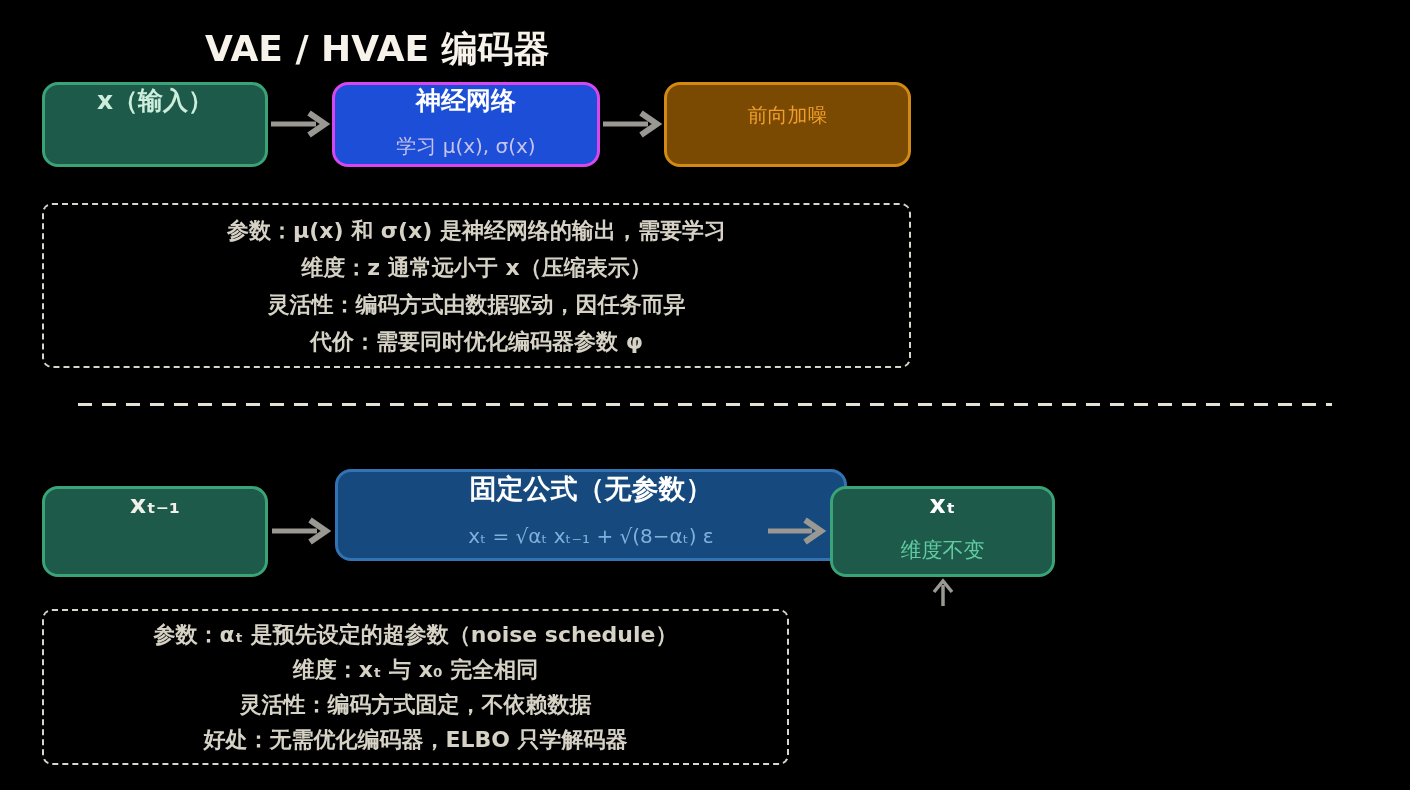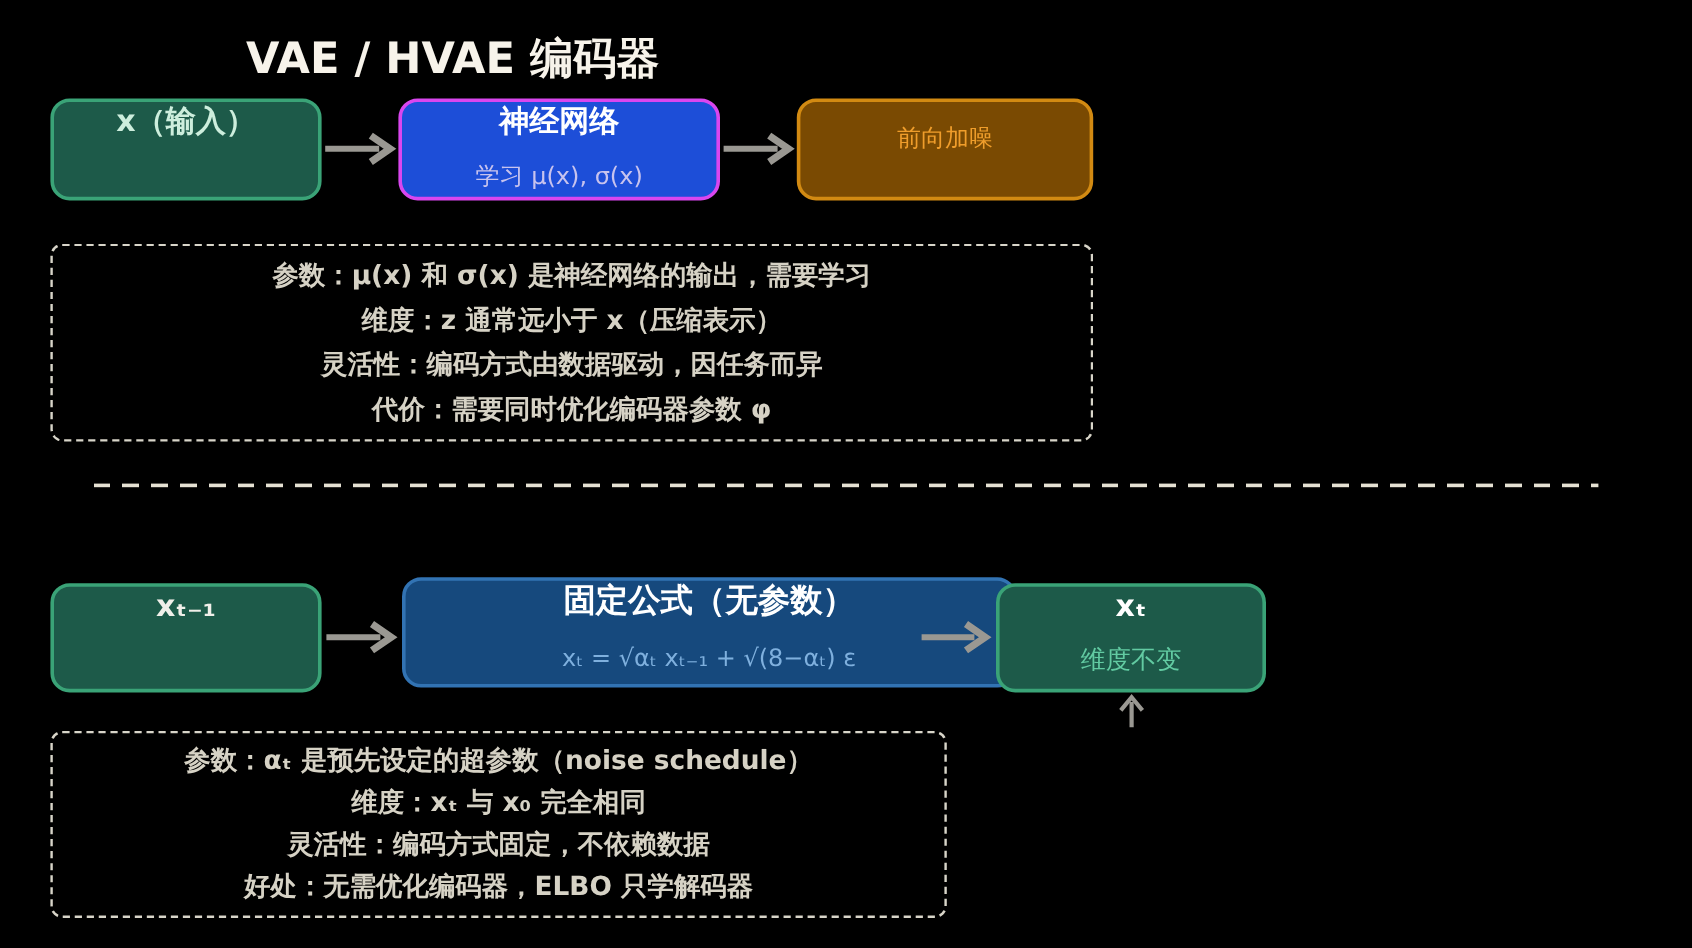--- a/index.html
+++ b/index.html
@@ -139,21 +139,21 @@
 
   <div class="box box-green" style="left:42px; top:486px; width:226px; height:91px;">
     <div class="box-main offwhite">xₜ₋₁</div>
   </div>
 
   <svg class="arrow" style="left:270px; top:516px;" width="63" height="30" viewBox="0 0 63 30">
     <line x1="2" y1="15" x2="47" y2="15" stroke="#9a9892" stroke-width="5"></line>
     <polyline points="40,4 56,15 40,26" fill="none" stroke="#9a9892" stroke-width="6"></polyline>
   </svg>
 
-  <div class="box box-blue" style="left:335px; top:481px; width:512px; height:92px;">
+  <div class="box box-blue" style="left:335px; top:469px; width:512px; height:92px;">
     <div class="box-main" style="font-size:27px;">固定公式（无参数）</div>
     <div class="box-sub lightblue">xₜ = √αₜ xₜ₋₁ + √(8−αₜ) ε</div>
   </div>
 
   <svg class="arrow" style="left:766px; top:516px;" width="62" height="30" viewBox="0 0 62 30">
     <line x1="2" y1="15" x2="46" y2="15" stroke="#9a9892" stroke-width="5"></line>
     <polyline points="39,4 55,15 39,26" fill="none" stroke="#9a9892" stroke-width="6"></polyline>
   </svg>
 
   <div class="box box-green" style="left:830px; top:486px; width:225px; height:91px;">

